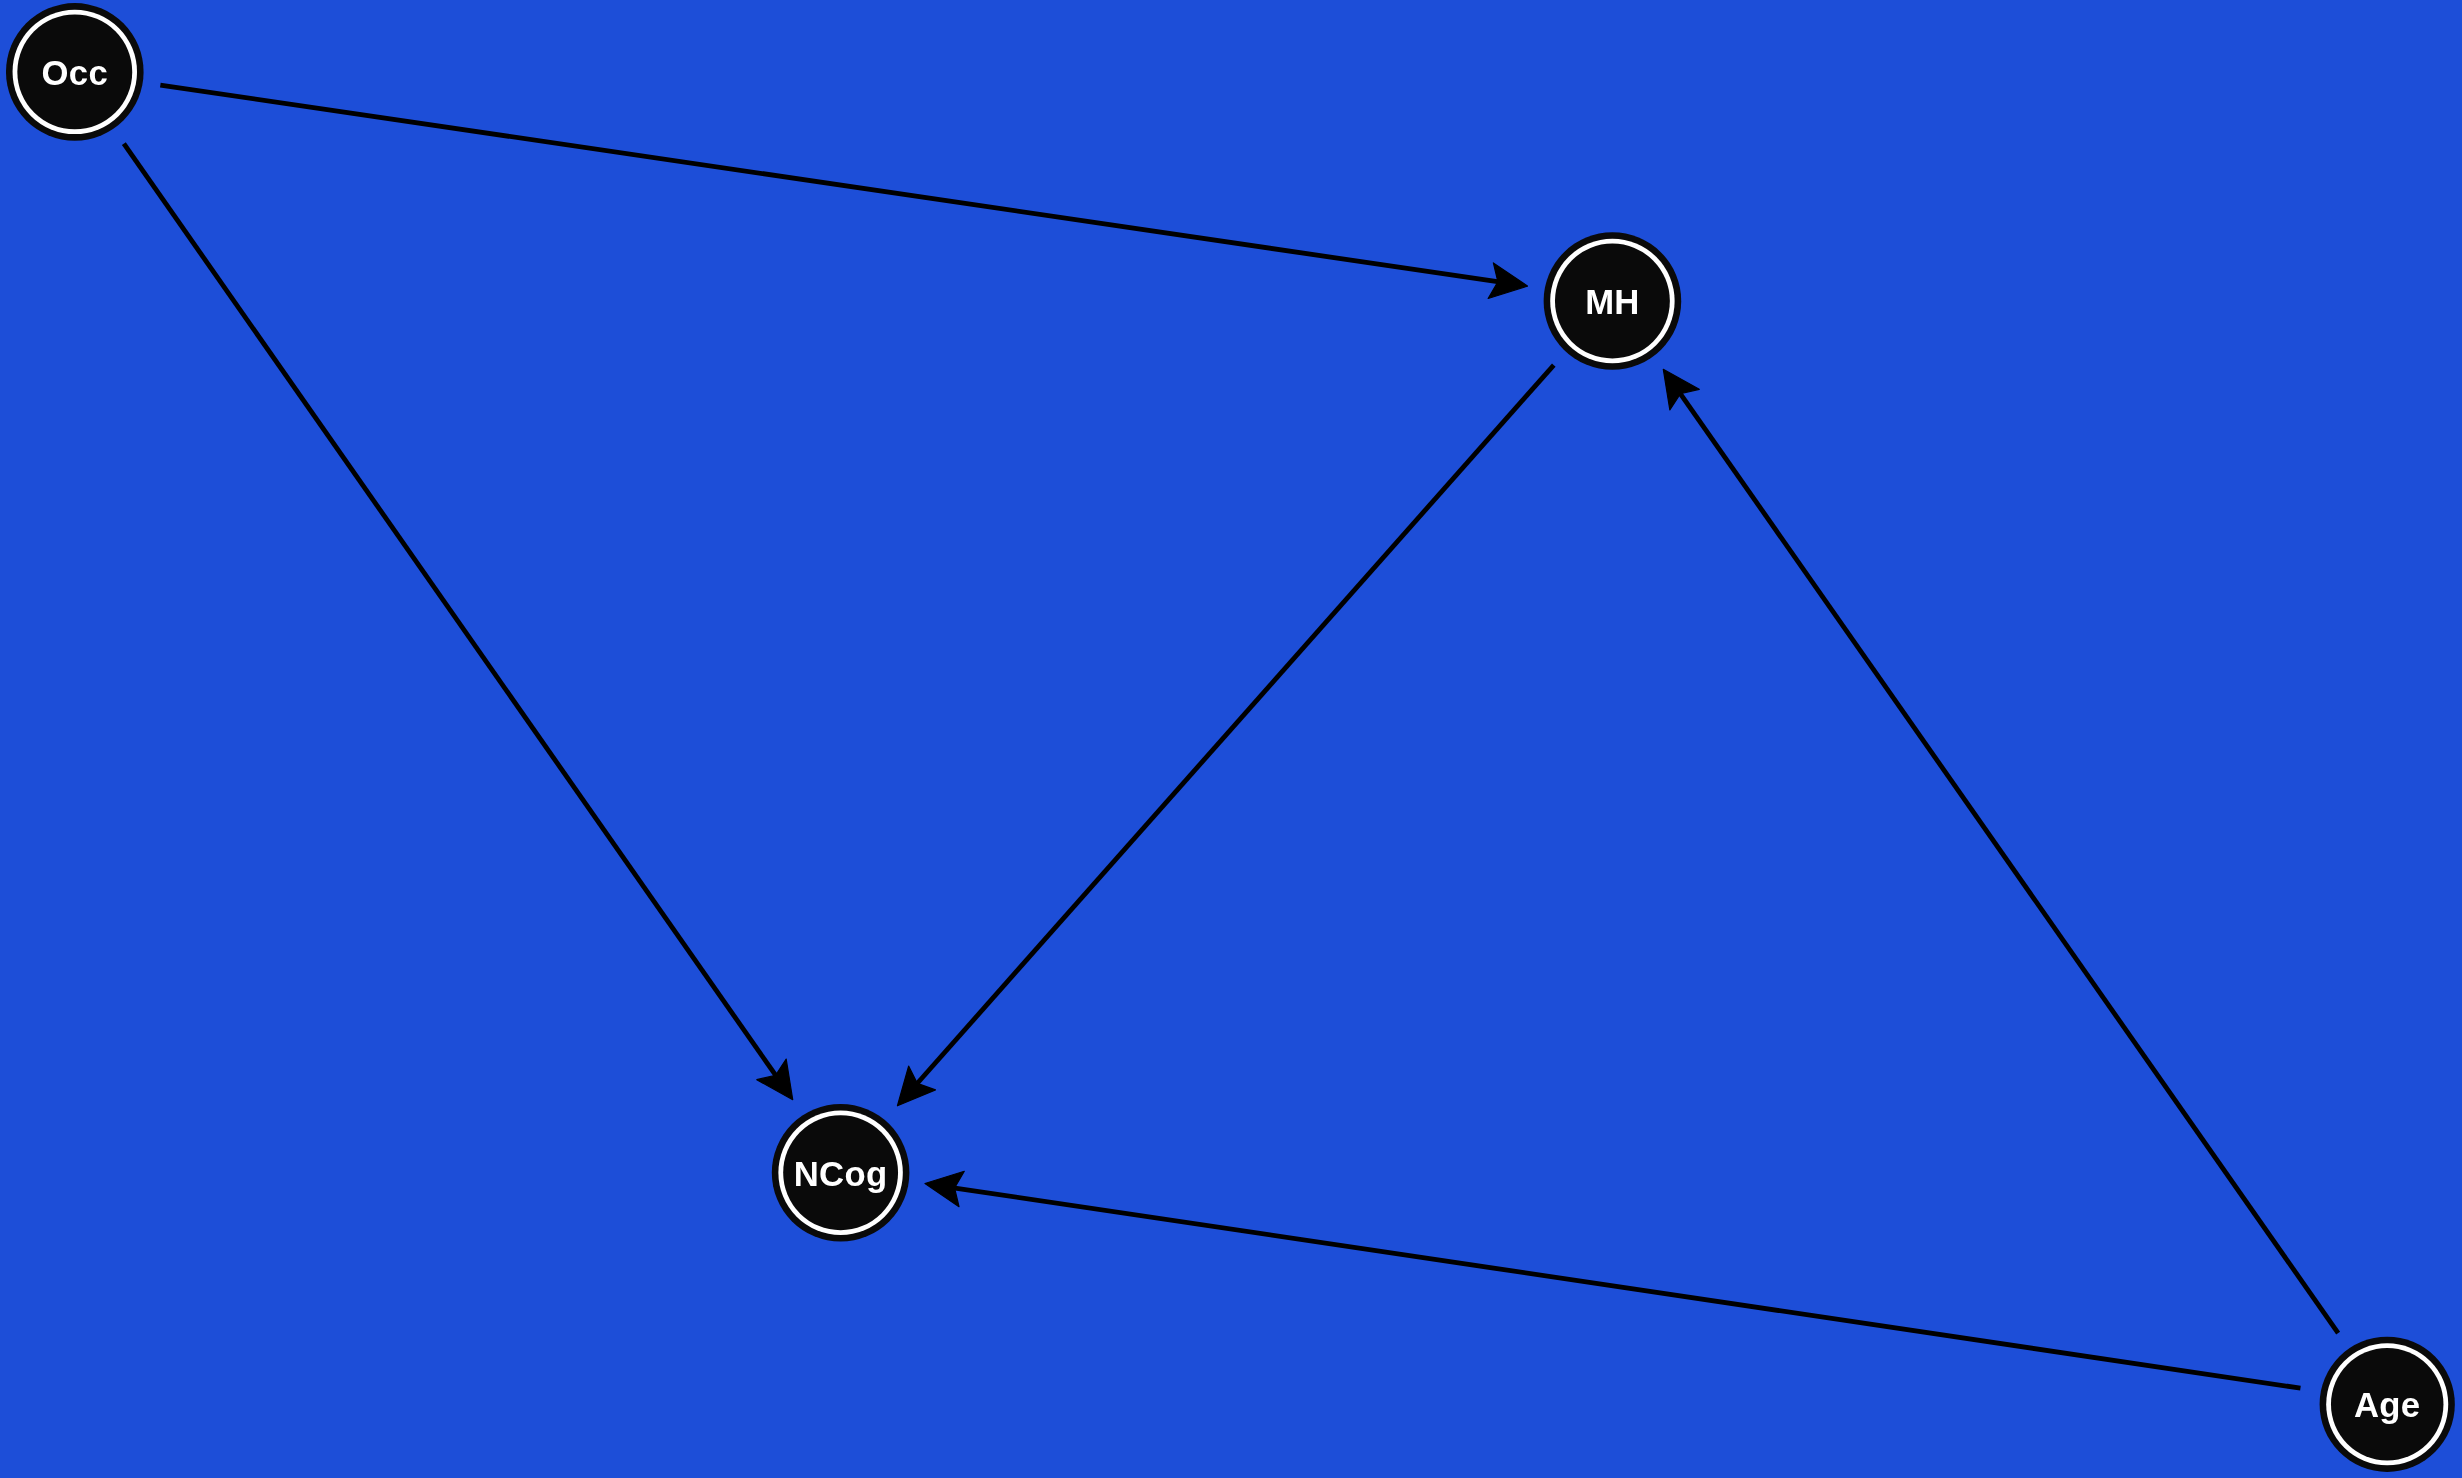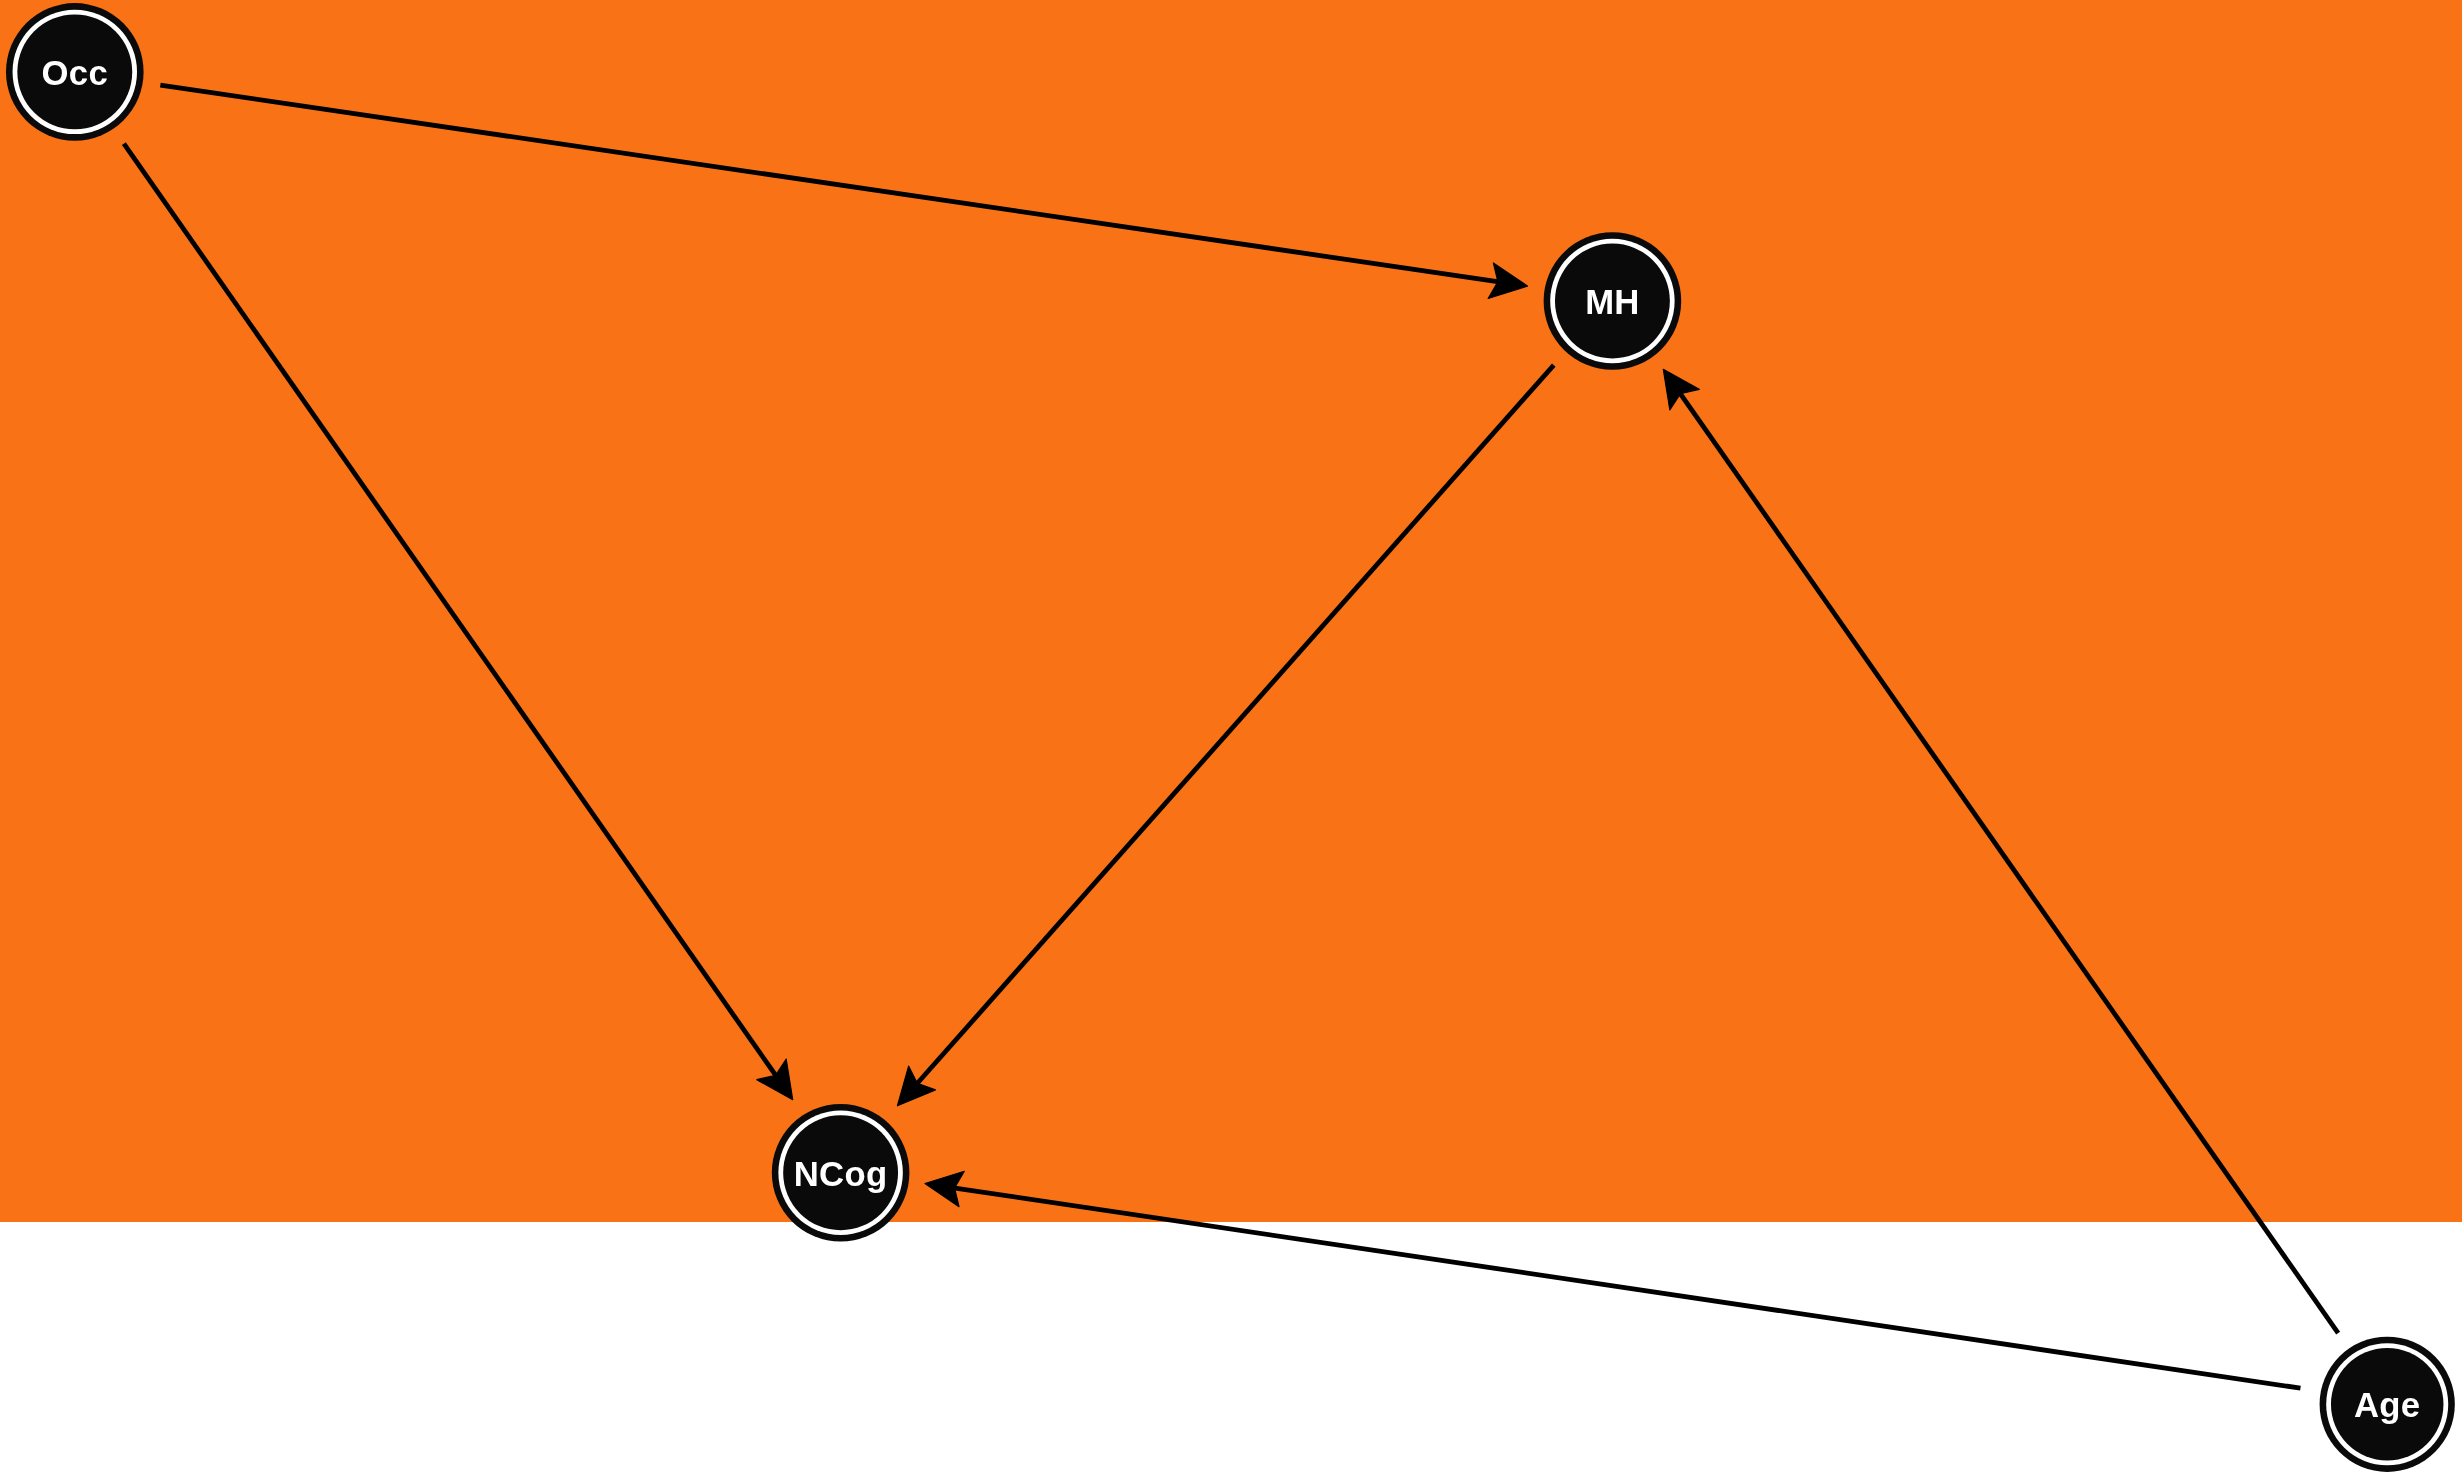--- a/index.html
+++ b/index.html
@@ -10,22 +10,22 @@
   }
   body {
     width: 2462px;
     height: 1478px;
     overflow: hidden;
     font-family: "Liberation Sans", sans-serif;
   }
   #dag-root {
     position: relative;
     width: 2462px;
-    height: 1222px;
-    background: #f97316;
+    height: 1478px;
+    background: #1d4ed8;
   }
   #dag-svg {
     position: absolute;
     top: 0;
     left: 0;
     width: 2462px;
     height: 1478px;
     display: block;
   }
   .edge-line {

